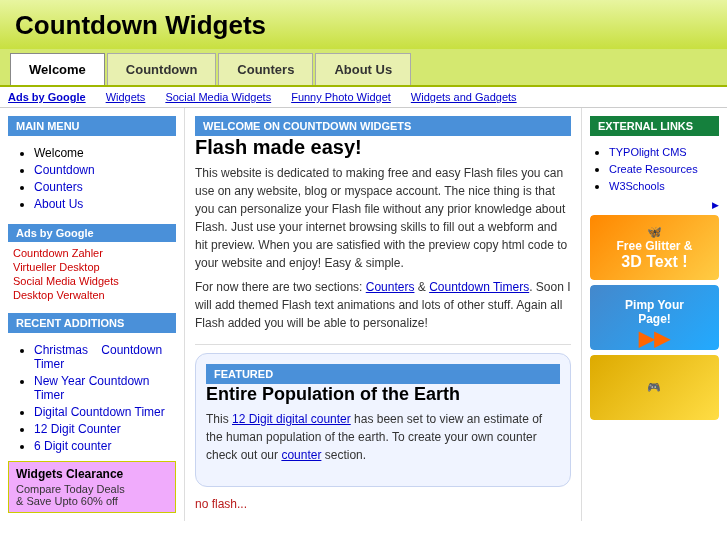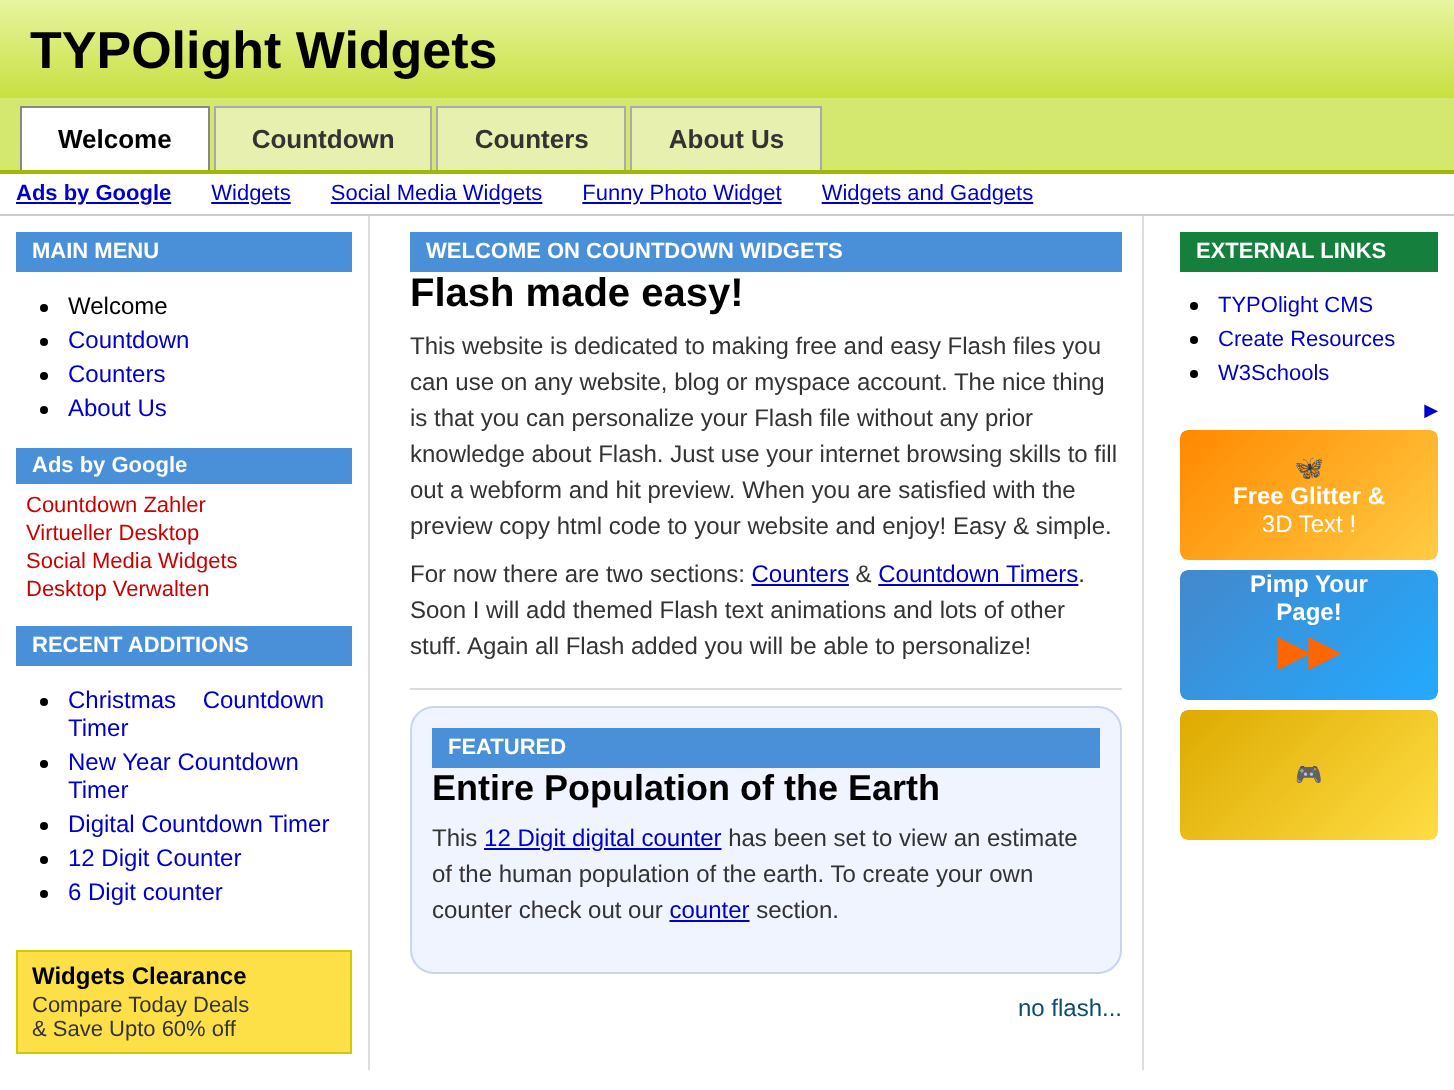--- a/index.html
+++ b/index.html
@@ -13,21 +13,21 @@
     #nav-tabs { background: #d4e870; padding: 0 10px; display: flex; gap: 0; border-bottom: 2px solid #a0b800; }
     .nav-tab { padding: 8px 18px; font-size: 13px; font-weight: bold; cursor: pointer; color: #333; border: 1px solid #aaa; border-bottom: none; background: #e8f0b0; margin-right: 2px; margin-top: 4px; }
     .nav-tab.active { background: #fff; border-color: #888; color: #000; }
 
     
     #ad-bar { background: #fff; border-bottom: 1px solid #ccc; padding: 4px 8px; display: flex; gap: 20px; align-items: center; font-size: 11px; }
     #ad-bar span { color: #00c; text-decoration: underline; cursor: pointer; }
     #ad-bar .ads-by { font-size: 11px; color: #00c; font-weight: bold; text-decoration: underline; }
 
     
-    #main-layout { display: flex; gap: 10px; }
+    #main-layout { display: flex; gap: 0; }
 
     
     #left-sidebar { width: 185px; min-width: 185px; padding: 8px; border-right: 1px solid #ddd; }
     .sidebar-section { background: #4a90d9; color: #fff; font-size: 11px; font-weight: bold; padding: 4px 8px; margin-bottom: 5px; margin-top: 8px; }
     .sidebar-section:first-child { margin-top: 0; }
     .sidebar-menu { padding: 5px 8px; }
     .sidebar-menu ul { list-style: disc; padding-left: 18px; }
     .sidebar-menu ul li { margin-bottom: 3px; }
     .sidebar-menu ul li a { color: #00c; text-decoration: none; font-size: 12px; }
     .ads-google-box { background: #4a90d9; color: #fff; padding: 3px 8px; font-size: 11px; font-weight: bold; margin: 5px 0 3px 0; }
@@ -36,47 +36,47 @@
 
     
     #center-content { flex: 1; padding: 8px 10px; border-right: 1px solid #ddd; }
     .section-header { background: #4a90d9; color: #fff; font-size: 11px; font-weight: bold; padding: 4px 8px; margin-bottom: 0; }
     .content-block { margin-bottom: 12px; }
     .content-block h2 { font-size: 20px; font-weight: bold; color: #000; margin-bottom: 5px; }
     .content-block h3 { font-size: 18px; font-weight: bold; color: #000; margin-bottom: 5px; }
     .content-block p { font-size: 12px; color: #333; line-height: 1.5; margin-bottom: 6px; }
     .content-block a { color: #00c; text-decoration: underline; }
     .featured-block { background: #f0f4ff; border: 1px solid #c8d4f0; padding: 10px; margin-bottom: 10px; border-radius: 12px; }
-    .no-flash { color: #0c4a6e; font-size: 12px; margin-top: 6px; text-align: right; }
+    .no-flash { color: #b91c1c; font-size: 12px; margin-top: 6px; }
     hr.section-divider { border: none; border-top: 1px solid #ddd; margin: 8px 0; }
 
     
     #right-sidebar { width: 145px; min-width: 145px; padding: 8px; }
     .ext-section { background: #15803d; color: #fff; font-size: 11px; font-weight: bold; padding: 4px 8px; margin-bottom: 5px; }
     .ext-links { padding: 4px 5px; }
     .ext-links ul { list-style: disc; padding-left: 14px; }
     .ext-links ul li { margin-bottom: 3px; }
     .ext-links ul li a { color: #00c; text-decoration: none; font-size: 11px; }
     .ad-widget { margin: 5px 0; border-radius: 4px; overflow: hidden; cursor: pointer; }
     .ad-widget-green { background: linear-gradient(135deg, #228b22, #66cc44); height: 70px; display: flex; align-items: center; justify-content: center; color: #fff; font-size: 12px; font-weight: bold; text-align: center; border-radius: 4px; }
     .ad-widget-orange { background: linear-gradient(135deg, #ff8800, #ffcc44); height: 65px; display: flex; align-items: center; justify-content: center; color: #fff; font-size: 12px; font-weight: bold; text-align: center; border-radius: 4px; }
-    .ad-widget-blue { background: linear-gradient(135deg, #4488cc, #22aaff); height: 65px; display: flex; align-items: flex-start; justify-content: center; color: #fff; font-size: 12px; font-weight: bold; text-align: center; border-radius: 4px; }
+    .ad-widget-blue { background: linear-gradient(135deg, #4488cc, #22aaff); height: 65px; display: flex; align-items: flex-end; justify-content: center; color: #fff; font-size: 12px; font-weight: bold; text-align: center; border-radius: 4px; }
     .ad-widget-yellow { background: linear-gradient(135deg, #ddaa00, #ffdd44); height: 65px; display: flex; align-items: center; justify-content: center; color: #333; font-size: 12px; font-weight: bold; text-align: center; border-radius: 4px; }
 
-    .widgets-clearance { background: #fde047; border: 1px solid #cccc00; padding: 5px 7px; margin-top: 14px; font-size: 11px; }
+    .widgets-clearance { background: #f0abfc; border: 1px solid #cccc00; padding: 5px 7px; margin-top: 0; font-size: 11px; }
     .widgets-clearance .title { font-weight: bold; font-size: 12px; color: #000; margin-bottom: 2px; }
     .widgets-clearance p { color: #333; font-size: 11px; }
 
     .ad-tri { font-size: 9px; color: #00c; text-align: right; display: block; }
   </style>
 </head>
 <body>
 
 <div id="header">
-  <h1>TYPOlight Widgets</h1>
+  <h1>Countdown Widgets</h1>
 </div>
 
 <div id="nav-tabs">
   <div class="nav-tab active">Welcome</div>
   <div class="nav-tab">Countdown</div>
   <div class="nav-tab">Counters</div>
   <div class="nav-tab">About Us</div>
 </div>
 
 <div id="ad-bar">
@@ -162,21 +162,21 @@
     </div>
 
     <span class="ad-tri">▶</span>
 
 
     <div class="ad-widget">
       <div class="ad-widget-orange">
         <div style="text-align:center">
           <div>🦋</div>
           <div style="font-size:12px;font-weight:bold;">Free Glitter &amp;</div>
-          <div style="font-size:12px;font-weight:normal;">3D Text !</div>
+          <div style="font-size:16px;font-weight:bold;">3D Text !</div>
         </div>
       </div>
     </div>
 
     <div class="ad-widget">
       <div class="ad-widget-blue">
         <div style="text-align:center">
           <div style="font-size:12px;font-weight:bold;">Pimp Your</div>
           <div style="font-size:12px;font-weight:bold;">Page!</div>
           <div style="font-size:20px;color:#ff6600;">▶▶</div>

